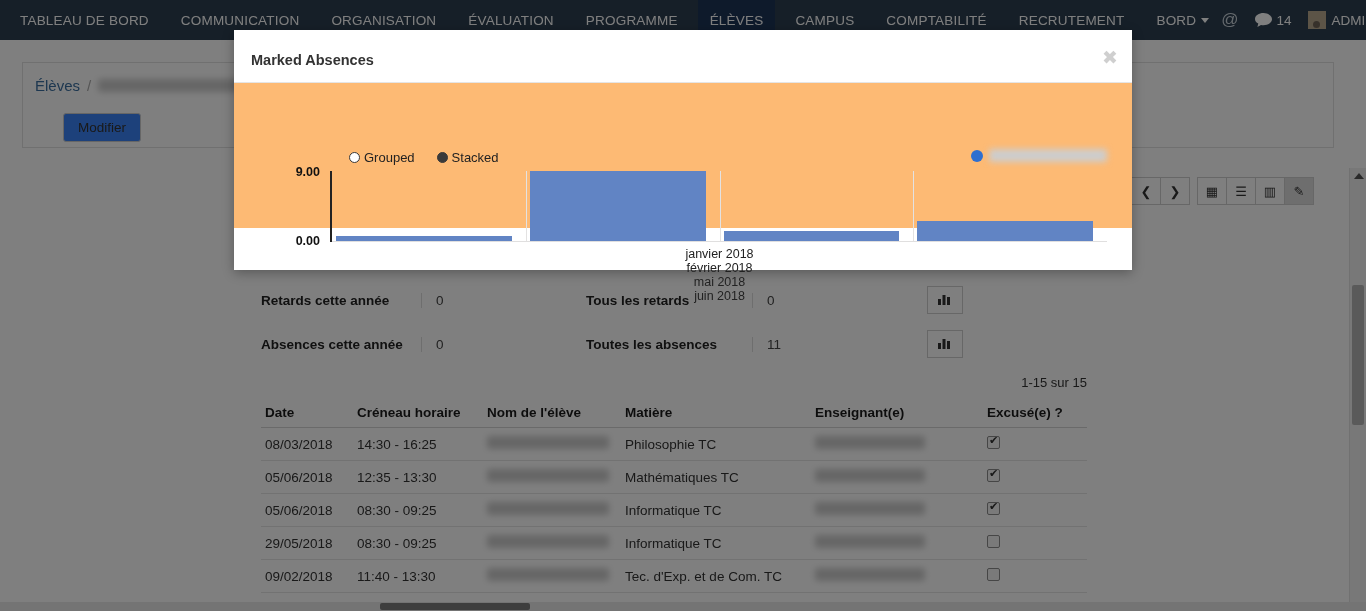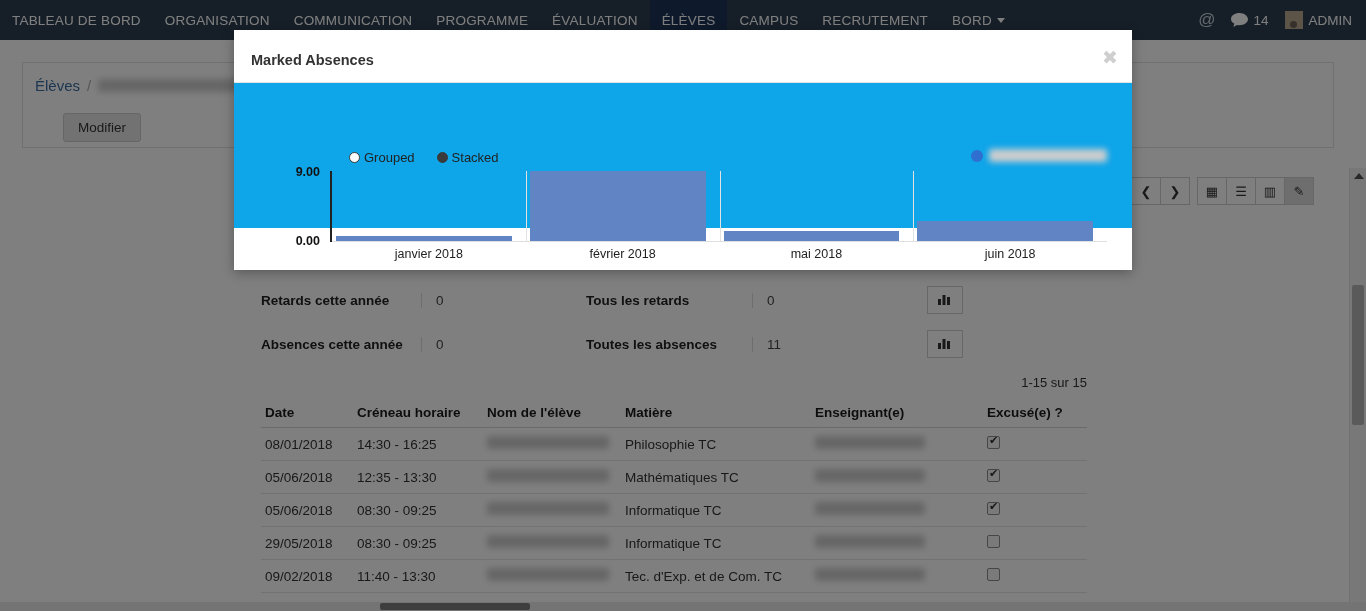--- a/index.html
+++ b/index.html
@@ -22,20 +22,21 @@
   }
   .nav-left { display: flex; align-items: stretch; }
   .nav-item {
     display: flex; align-items: center;
     padding: 16px 12px;
     color: #ffffff;
     font-size: 13.5px;
     letter-spacing: .2px;
     white-space: nowrap;
     cursor: pointer;
+    margin-left: 8px;
   }
   .nav-item.active { background: #1d3557; }
   .nav-caret {
     display: inline-block; margin-left: 5px;
     width: 0; height: 0;
     border-left: 4px solid transparent;
     border-right: 4px solid transparent;
     border-top: 5px solid #ffffff;
   }
   .nav-right {
@@ -67,21 +68,21 @@
   .crumb-link { color: #3b6fa0; cursor: pointer; }
   .crumb-sep { color: #aaaaaa; }
   .redacted {
     display: inline-block; background: #cdcdcd;
     border-radius: 2px; filter: blur(3px);
     height: 13px;
   }
   .btn-modifier {
     position: absolute; top: 50px; left: 40px;
     padding: 6px 14px; font-size: 13.5px;
-    border: 1px solid #cccccc; background: #e5e5e5; color: #333333;
+    border: 1px solid #cccccc; background: #3b82f6; color: #333333;
     border-radius: 3px; cursor: pointer;
     font-family: "Liberation Sans", sans-serif;
   }
   .tool-group {
     position: absolute; top: 114px; right: 19px;
     display: flex;
   }
   .tool-sub { display: flex; margin-left: 8px; }
   .tool-btn {
     width: 30px; height: 28px;
@@ -190,21 +191,21 @@
     position: absolute; left: 17px; top: 22px;
     font-size: 14.5px; font-weight: bold; color: #333333;
   }
   .modal-close {
     position: absolute; right: 14px; top: 18px;
     font-size: 19px; color: #cfcfcf; cursor: pointer;
     line-height: 1; background: none; border: none; padding: 0;
     font-family: "Liberation Sans", sans-serif;
   }
   .modal-body {
-    position: relative; height: 145px; background: #0ea5e9;
+    position: relative; height: 145px; background: #fdba74;
   }
   .modal-foot { height: 41px; background: #ffffff; }
 
   
   .chart-area { position: absolute; inset: 0; }
   .radio-row {
     position: absolute; left: 115px; top: 67px;
     display: flex; gap: 22px; align-items: center;
     z-index: 4;
   }
@@ -228,50 +229,53 @@
   .ytick {
     position: absolute; right: 0; font-size: 12.5px; font-weight: bold;
     color: #111111; text-align: right; width: 86px;
   }
   .plot {
     position: absolute; left: 98px; top: 88px; right: 25px; height: 71px;
   }
   .gridline { position: absolute; top: 0; bottom: 0; width: 1px; background: #e3e2e2; }
   .baseline { position: absolute; left: 98px; right: 25px; top: 158px; height: 1px; background: #e0dfdf; }
   .bar { position: absolute; bottom: 0; background: #6184c4; }
-  .xlabels { position: absolute; left: 98px; right: 25px; top: 164px; display: flex; }
+  .xlabels { position: absolute; left: 98px; right: 25px; top: 164px; display: flex; flex-direction: column; }
   .xlabel { flex: 1; text-align: center; font-size: 12.5px; color: #222222; }
 </style>
 </head>
 <body>
 
 <div id="page-root">
 
   <div class="navbar">
     <div class="nav-left" id="navItems">
         <div class="nav-item">
           <span>TABLEAU DE BORD</span>
         </div>
         <div class="nav-item">
+          <span>COMMUNICATION</span>
+        </div>
+        <div class="nav-item">
           <span>ORGANISATION</span>
         </div>
         <div class="nav-item">
-          <span>COMMUNICATION</span>
+          <span>ÉVALUATION</span>
         </div>
         <div class="nav-item">
           <span>PROGRAMME</span>
-        </div>
-        <div class="nav-item">
-          <span>ÉVALUATION</span>
         </div>
         <div class="nav-item active">
           <span>ÉLÈVES</span>
         </div>
         <div class="nav-item">
           <span>CAMPUS</span>
+        </div>
+        <div class="nav-item">
+          <span>COMPTABILITÉ</span>
         </div>
         <div class="nav-item">
           <span>RECRUTEMENT</span>
         </div>
         <div class="nav-item">
           <span>BORD</span>
           <span class="nav-caret"></span>
         </div>
       </div>
     <div class="nav-right">
@@ -364,21 +368,21 @@
             <th style="width: 92px;">Date</th>
             <th style="width: 130px;">Créneau horaire</th>
             <th style="width: 138px;">Nom de l'élève</th>
             <th style="width: 190px;">Matière</th>
             <th style="width: 172px;">Enseignant(e)</th>
             <th style="width: auto;">Excusé(e) ?</th>
           </tr>
         </thead>
       <tbody id="tblBody">
           <tr>
-            <td>08/01/2018</td>
+            <td>08/03/2018</td>
             <td>14:30 - 16:25</td>
             <td><span class="redacted" style="width:122px"></span></td>
             <td>Philosophie TC</td>
             <td><span class="redacted" style="width:110px"></span></td>
             <td><span class="cb on"></span></td>
           </tr>
           <tr>
             <td>05/06/2018</td>
             <td>12:35 - 13:30</td>
             <td><span class="redacted" style="width:122px"></span></td>

